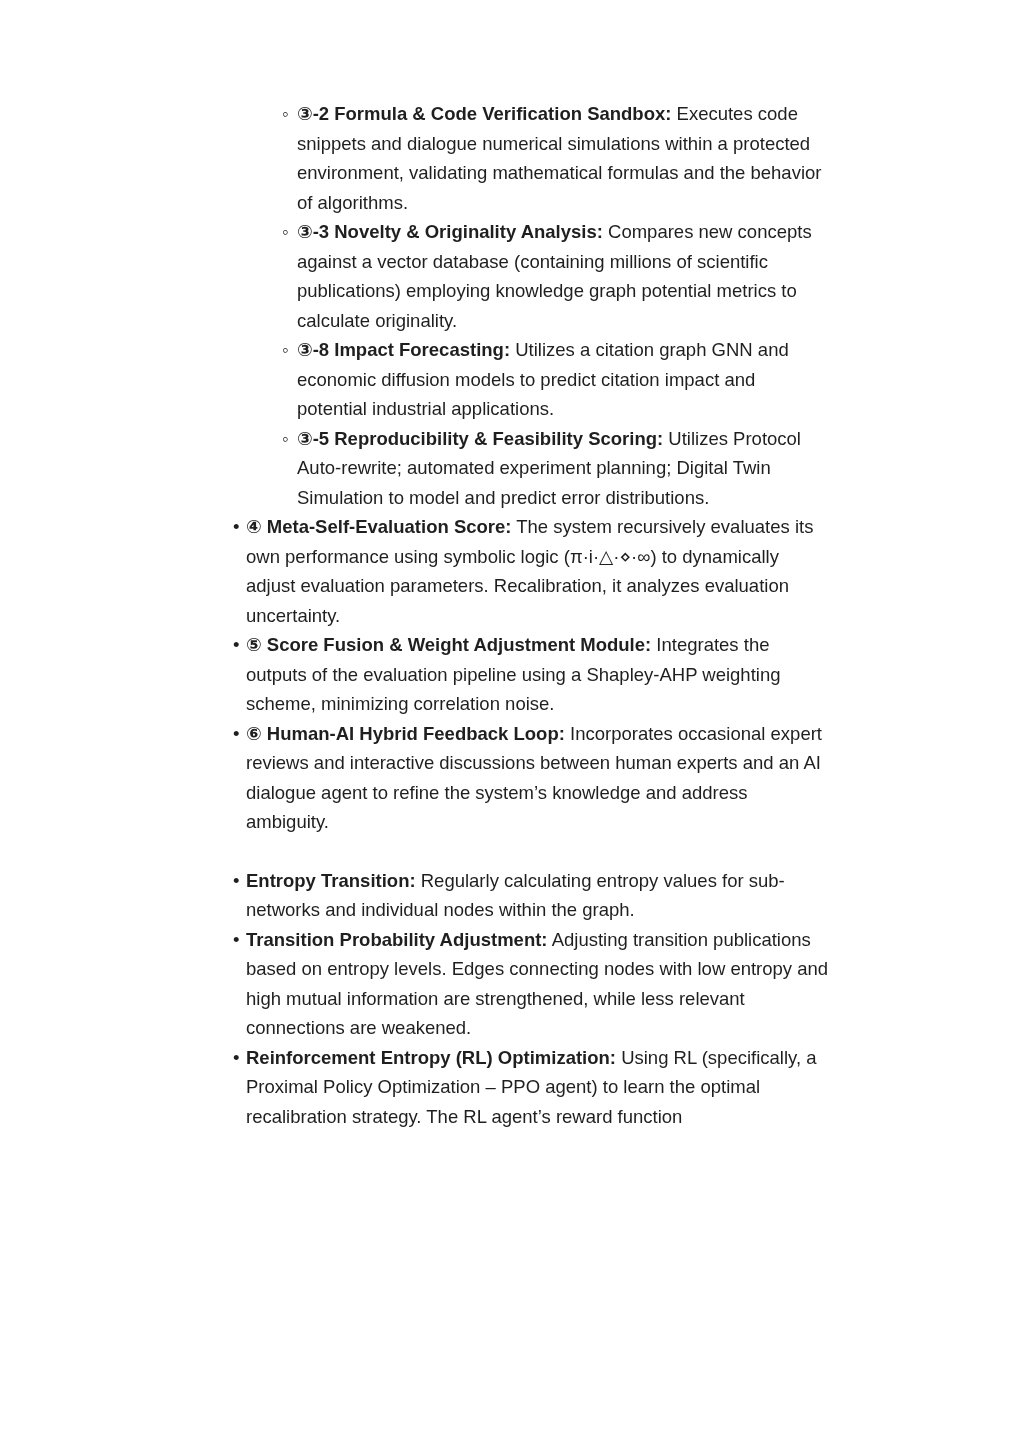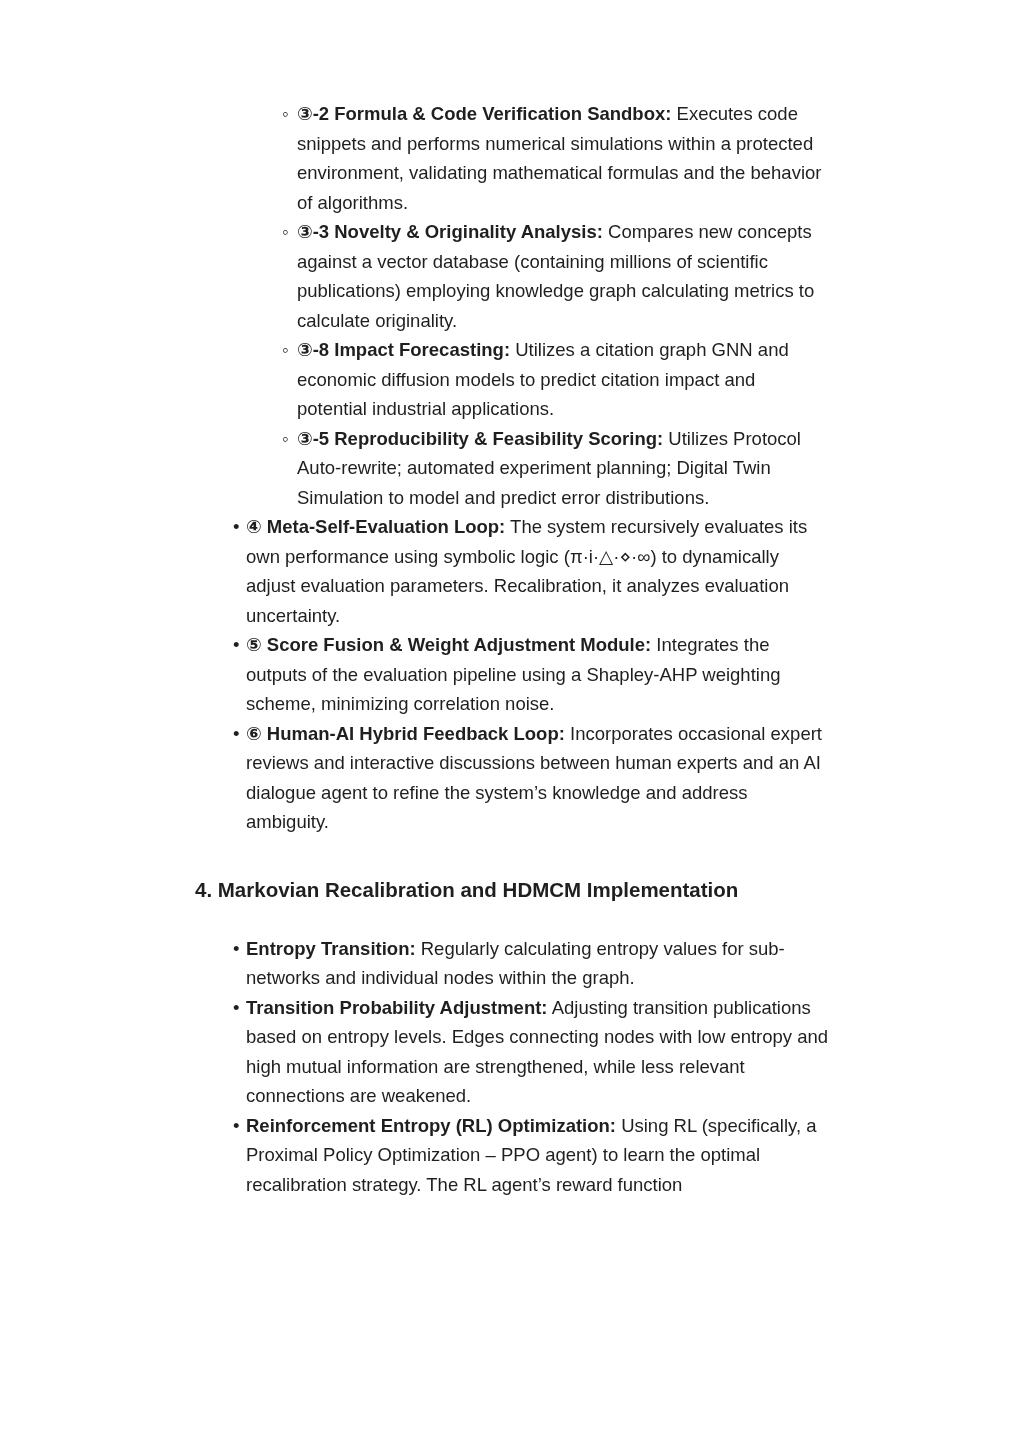--- a/index.html
+++ b/index.html
@@ -53,52 +53,51 @@
 </style>
 </head>
 <body>
 
 <div class="page">
   <div class="doc">
 
     <ul class="lvl2">
       <li>
         <span class="marker">◦</span>
-        <span class="item-body"><b>③-2 Formula &amp; Code Verification Sandbox:</b> <span>Executes code snippets and performs numerical simulations within a protected environment, validating mathematical formulas and the behavior of algorithms.</span></span>
+        <span class="item-body"><b>③-2 Formula &amp; Code Verification Sandbox:</b> <span>Executes code snippets and dialogue numerical simulations within a protected environment, validating mathematical formulas and the behavior of algorithms.</span></span>
       </li>
       <li>
         <span class="marker">◦</span>
-        <span class="item-body"><b>③-3 Novelty &amp; Originality Analysis:</b> <span>Compares new concepts against a vector database (containing millions of scientific publications) employing knowledge graph calculating metrics to calculate originality.</span></span>
+        <span class="item-body"><b>③-3 Novelty &amp; Originality Analysis:</b> <span>Compares new concepts against a vector database (containing millions of scientific publications) employing knowledge graph potential metrics to calculate originality.</span></span>
       </li>
       <li>
         <span class="marker">◦</span>
         <span class="item-body"><b>③-8 Impact Forecasting:</b> <span>Utilizes a citation graph GNN and economic diffusion models to predict citation impact and potential industrial applications.</span></span>
       </li>
       <li>
         <span class="marker">◦</span>
         <span class="item-body"><b>③-5 Reproducibility &amp; Feasibility Scoring:</b> <span>Utilizes Protocol Auto-rewrite; automated experiment planning; Digital Twin Simulation to model and predict error distributions.</span></span>
       </li>
     </ul>
 
     <ul class="lvl1">
       <li>
         <span class="marker">•</span>
-        <span class="item-body"><b>④ Meta-Self-Evaluation Loop:</b> <span>The system recursively evaluates its own performance using symbolic logic (π·i·△·⋄·∞) to dynamically adjust evaluation parameters. Recalibration, it analyzes evaluation uncertainty.</span></span>
+        <span class="item-body"><b>④ Meta-Self-Evaluation Score:</b> <span>The system recursively evaluates its own performance using symbolic logic (π·i·△·⋄·∞) to dynamically adjust evaluation parameters. Recalibration, it analyzes evaluation uncertainty.</span></span>
       </li>
       <li>
         <span class="marker">•</span>
         <span class="item-body"><b>⑤ Score Fusion &amp; Weight Adjustment Module:</b> <span>Integrates the outputs of the evaluation pipeline using a Shapley-AHP weighting scheme, minimizing correlation noise.</span></span>
       </li>
       <li>
         <span class="marker">•</span>
         <span class="item-body"><b>⑥ Human-AI Hybrid Feedback Loop:</b> <span>Incorporates occasional expert reviews and interactive discussions between human experts and an AI dialogue agent to refine the system’s knowledge and address ambiguity.</span></span>
       </li>
     </ul>
 
-    <h3 class="section-heading">4. Markovian Recalibration and HDMCM Implementation</h3>
 
 
     <ul class="lvl1 bottom-list">
       <li>
         <span class="marker">•</span>
         <span class="item-body"><b>Entropy Transition:</b> <span>Regularly calculating entropy values for sub-networks and individual nodes within the graph.</span></span>
       </li>
       <li>
         <span class="marker">•</span>
         <span class="item-body"><b>Transition Probability Adjustment:</b> <span>Adjusting transition publications based on entropy levels. Edges connecting nodes with low entropy and high mutual information are strengthened, while less relevant connections are weakened.</span></span>

